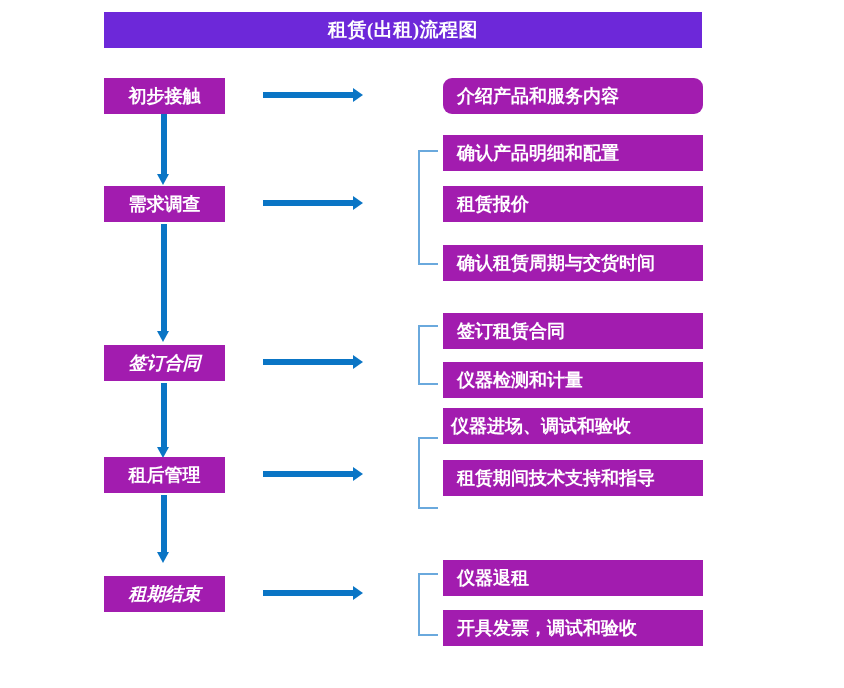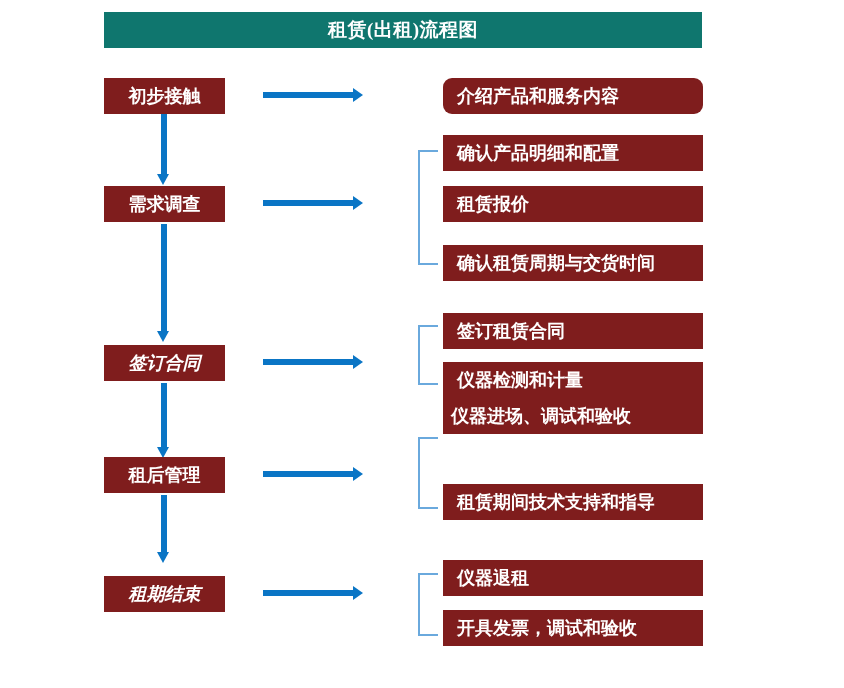--- a/index.html
+++ b/index.html
@@ -21,33 +21,33 @@
     width: 844px;
     height: 688px;
   }
 
   .title-bar {
     position: absolute;
     left: 104px;
     top: 12px;
     width: 598px;
     height: 36px;
-    background: #0f766e;
+    background: #6d28d9;
     color: #ffffff;
     display: flex;
     align-items: center;
     justify-content: center;
     font-size: 19px;
     font-weight: bold;
     letter-spacing: 0.5px;
   }
 
   .box {
     position: absolute;
-    background: #7f1d1d;
+    background: #a21caf;
     color: #ffffff;
     display: flex;
     align-items: center;
     font-size: 18px;
     font-weight: bold;
     box-sizing: border-box;
   }
 
   .box.stage {
     left: 104px;
@@ -187,23 +187,23 @@
 
   <div class="box stage" style="top:457px;">租后管理</div>
 
   <div class="h-arrow" style="top:467px;">
     <span class="shaft"></span>
     <span class="head"></span>
   </div>
 
   <div class="bracket" style="top:437px; height:72px;"></div>
 
-  <div class="box detail" style="top:398px;padding-left:8px;">仪器进场、调试和验收</div>
-
-  <div class="box detail" style="top:484px;font-family:Liberation Mono, monospace;">租赁期间技术支持和指导</div>
+  <div class="box detail" style="top:408px;padding-left:8px;">仪器进场、调试和验收</div>
+
+  <div class="box detail" style="top:460px;font-family:Liberation Mono, monospace;">租赁期间技术支持和指导</div>
 
   <div class="v-arrow" style="top:495px; height:68px;">
     <span class="shaft" style="height:57px;"></span>
     <span class="head" style="top:57px;"></span>
   </div>
 
   <div class="box stage" style="top:576px;font-style:italic;">租期结束</div>
 
   <div class="h-arrow" style="top:586px;">
     <span class="shaft"></span>

